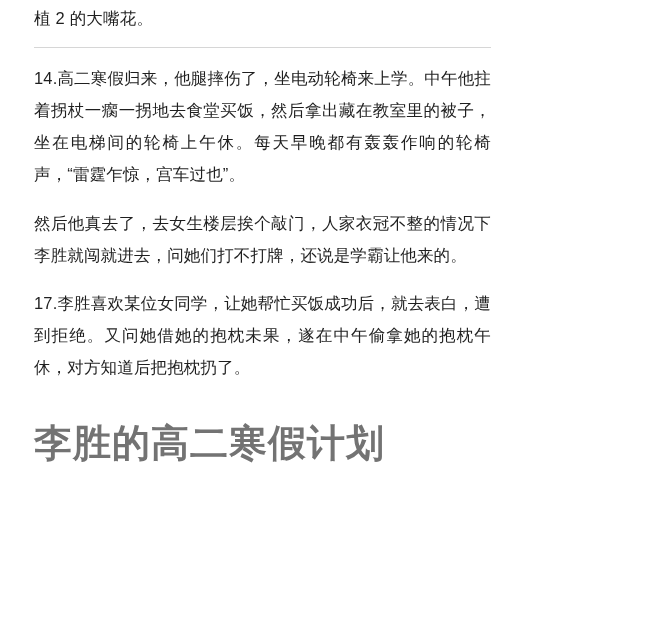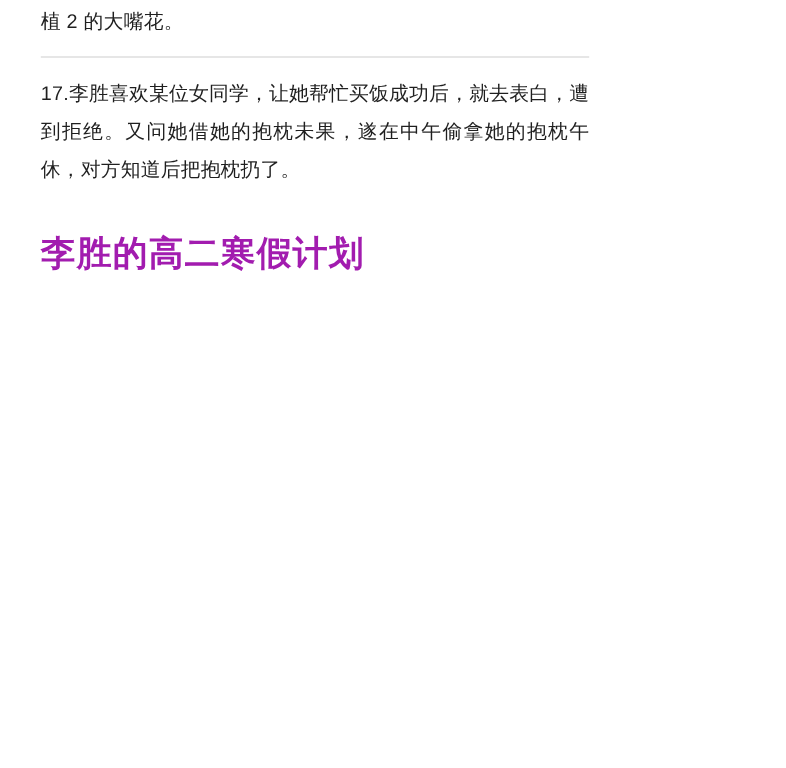--- a/index.html
+++ b/index.html
@@ -39,23 +39,23 @@
     line-height: 1.95;
     color: #1f1f1f;
     margin: 0 0 16px 0;
     text-align: justify;
     letter-spacing: 0.15px;
   }
   p.para:last-of-type {
     margin-bottom: 0;
   }
   h2.heading {
-    font-size: 29px;
+    font-size: 38px;
     font-weight: 700;
-    color: #a21caf;
+    color: #737373;
     margin: 34px 0 0 0;
     letter-spacing: 1px;
     line-height: 1.4;
   }
   .scrollbar {
     position: absolute;
     top: 0;
     right: 0;
     width: 6px;
     height: 640px;
@@ -73,20 +73,22 @@
 </style>
 </head>
 <body>
 
 <div class="page">
 
   <div class="top-line">植 2 的大嘴花。</div>
 
   <div class="divider"></div>
 
+  <p class="para">14.高二寒假归来，他腿摔伤了，坐电动轮椅来上学。中午他拄着拐杖一瘸一拐地去食堂买饭，然后拿出藏在教室里的被子，坐在电梯间的轮椅上午休。每天早晚都有轰轰作响的轮椅声，“雷霆乍惊，宫车过也”。</p>
+  <p class="para">然后他真去了，去女生楼层挨个敲门，人家衣冠不整的情况下李胜就闯就进去，问她们打不打牌，还说是学霸让他来的。</p>
   <p class="para">17.李胜喜欢某位女同学，让她帮忙买饭成功后，就去表白，遭到拒绝。又问她借她的抱枕未果，遂在中午偷拿她的抱枕午休，对方知道后把抱枕扔了。</p>
 
   <h2 class="heading">李胜的高二寒假计划</h2>
 
   <div class="scrollbar">
     <div class="scrollbar-thumb"></div>
   </div>
 </div>
 
 </body></html>

